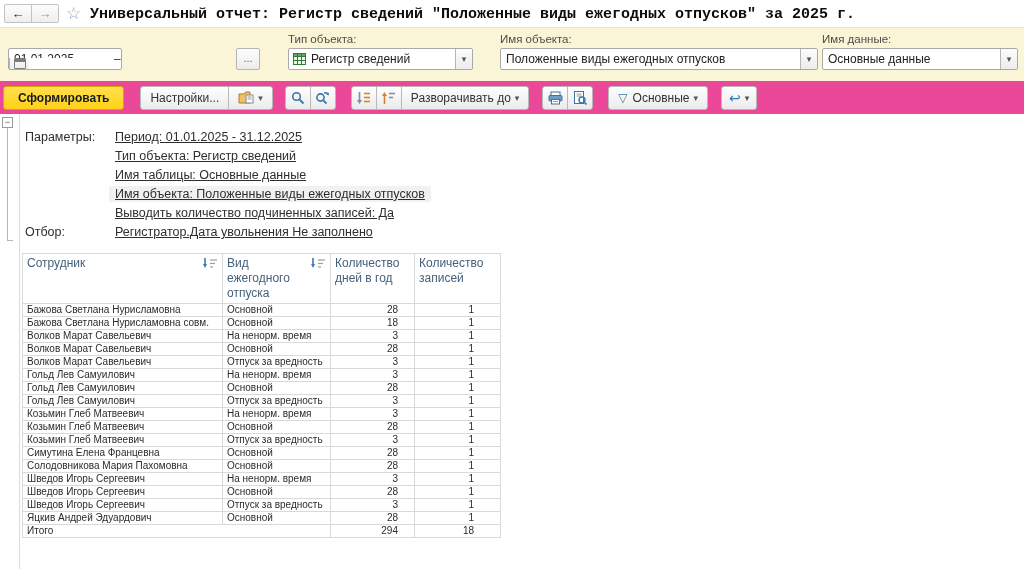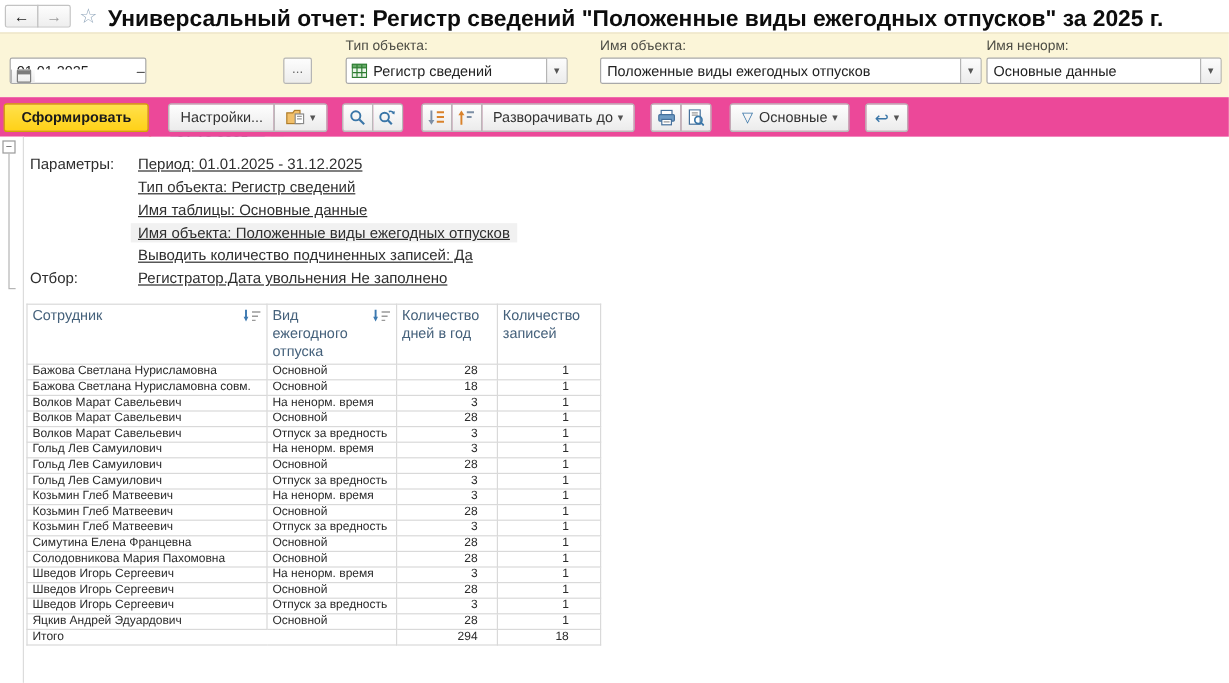--- a/index.html
+++ b/index.html
@@ -15,21 +15,21 @@
   .navgroup { position:absolute; left:4px; top:4px; display:flex; }
   .navbtn {
     width:28px; height:19px; border:1px solid #c3c3c3; background:linear-gradient(#fdfdfd,#eee);
     display:flex; align-items:center; justify-content:center; font-size:13px; cursor:pointer;
   }
   .navbtn:first-child { border-radius:2px 0 0 2px; }
   .navbtn:last-child { border-radius:0 2px 2px 0; margin-left:-1px; }
   .nav-back { color:#222; font-weight:bold; }
   .nav-fwd { color:#9a9a9a; font-weight:bold; }
   .star { position:absolute; left:66px; top:3px; font-size:17px; color:#94a9bd; cursor:pointer; }
-  .wtitle { position:absolute; left:90px; top:6px; font-size:19px; font-weight:bold; color:#0d0d0d; white-space:nowrap; }
+  .wtitle { position:absolute; left:90px; top:6px; font-size:15px; font-weight:bold; color:#0d0d0d; white-space:nowrap;font-family:Liberation Mono, monospace; }
 
   
   .filterbar { position:relative; height:54px; background:#fbf5d8; border-top:1px solid #e9e2c5; }
   .flabel { position:absolute; top:5px; font-size:11.5px; color:#4c4c44; }
   .field { position:absolute; top:20px; height:22px; display:flex; background:#fff; border:1px solid #a9a9a9; border-radius:2px; }
   .field .val { font-size:12px; padding:3px 5px; white-space:nowrap; overflow:hidden; flex:1; }
   .side-btn {
     width:20px; border-left:1px solid #b5b5b5; background:linear-gradient(#fcfcfc,#ececec);
     display:flex; align-items:center; justify-content:center; cursor:pointer; flex:none;
   }
@@ -135,21 +135,21 @@
       <span class="val">Регистр сведений</span>
       <span class="combo-btn">▾</span>
     </div>
 
     <div class="flabel" style="left:500px;">Имя объекта:</div>
     <div class="field" style="left:500px; width:318px;">
       <span class="val">Положенные виды ежегодных отпусков</span>
       <span class="combo-btn">▾</span>
     </div>
 
-    <div class="flabel" style="left:822px;">Имя ненорм:</div>
+    <div class="flabel" style="left:822px;">Имя данные:</div>
     <div class="field" style="left:822px; width:196px;">
       <span class="val">Основные данные</span>
       <span class="combo-btn">▾</span>
     </div>
   </div>
 
   <div class="toolbar">
     <button class="btn btn-primary" style="margin-left:3px;">Сформировать</button>
 
     <span class="btn-group" style="margin-left:15px;">

